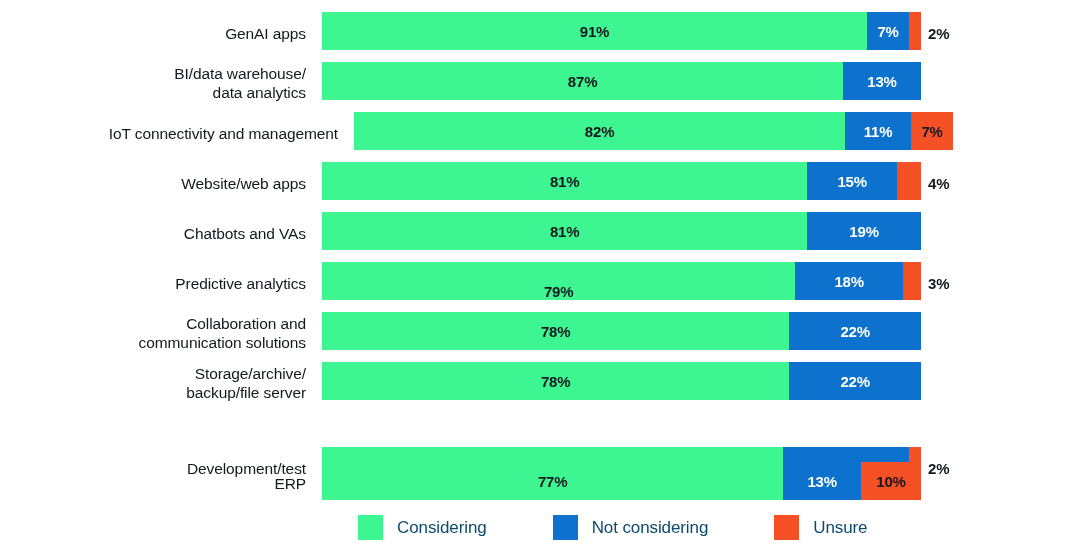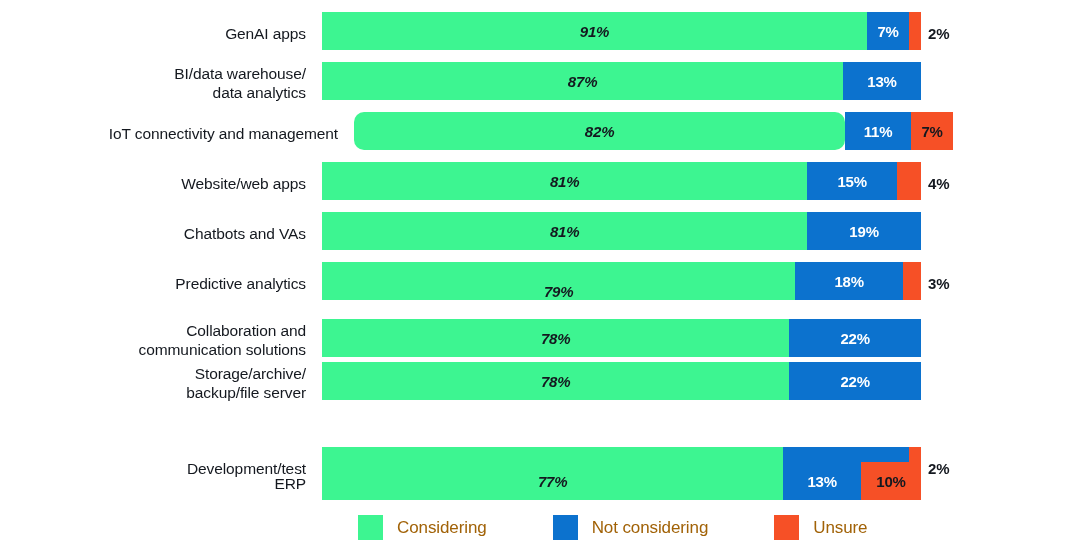--- a/index.html
+++ b/index.html
@@ -62,21 +62,21 @@
     justify-content: center;
     overflow: hidden;
     box-sizing: border-box;
   }
   .seg-label {
     font-size: 15px;
     font-weight: bold;
     letter-spacing: -0.2px;
     white-space: nowrap;
   }
-  .seg.considering  { background: #3df591; font-style: italic; }
+  .seg.considering  { background: #3df591; }
   .seg.considering .seg-label { color: #14181f; }
   .seg.notconsidering { background: #0c72ce; }
   .seg.notconsidering .seg-label { color: #ffffff; }
   .seg.unsure { background: #f65026; }
   .seg.unsure .seg-label { color: #14181f; }
 
   .outside-label {
     position: absolute;
     top: 50%;
     transform: translateY(-50%);
@@ -105,21 +105,21 @@
     margin-right: 66px;
   }
   .legend-swatch {
     width: 25px;
     height: 25px;
     flex: 0 0 25px;
   }
   .legend-text {
     margin-left: 14px;
     font-size: 17px;
-    color: #a16207;
+    color: #0c4a6e;
     letter-spacing: -0.1px;
     white-space: nowrap;
   }
 </style>
 </head>
 <body>
 
 <div id="chart-root">
   <div id="plot">
       <div class="row" style="top: 12px;">
@@ -143,21 +143,21 @@
             <span class="seg-label">87%</span>
           </div>
           <div class="seg notconsidering" style="left: 521.13px; width: 77.87px;">
             <span class="seg-label">13%</span>
           </div>
         </div>
       </div>
       <div class="row" style="top: 112px; margin-left: 32px;">
         <div class="cat-label">IoT connectivity and management</div>
         <div class="bar-track">
-          <div class="seg considering" style="left: 0px; width: 491.18px; border-radius: 10px;">
+          <div class="seg considering" style="left: 0px; width: 491.18px;">
             <span class="seg-label">82%</span>
           </div>
           <div class="seg notconsidering" style="left: 491.18px; width: 65.89px;">
             <span class="seg-label">11%</span>
           </div>
           <div class="seg unsure" style="left: 557.07px; width: 41.93px;">
             <span class="seg-label">7%</span>
           </div>
         </div>
       </div>
@@ -191,21 +191,21 @@
         <div class="bar-track">
           <div class="seg considering" style="left: 0px; width: 473.21px; align-items: flex-end;">
             <span class="seg-label">79%</span>
           </div>
           <div class="seg notconsidering" style="left: 473.21px; width: 107.82px;">
             <span class="seg-label">18%</span>
           </div>
           <div class="seg unsure" style="left: 581.03px; width: 17.97px;"></div>
         </div>
       </div>
-      <div class="row" style="top: 319px; border-radius: 14px;">
+      <div class="row" style="top: 312px; border-radius: 14px;">
         <div class="cat-label">Collaboration and
 communication solutions</div>
         <div class="bar-track">
           <div class="seg considering" style="left: 0px; width: 467.22px;">
             <span class="seg-label">78%</span>
           </div>
           <div class="seg notconsidering" style="left: 467.22px; width: 131.78px;">
             <span class="seg-label">22%</span>
           </div>
         </div>

